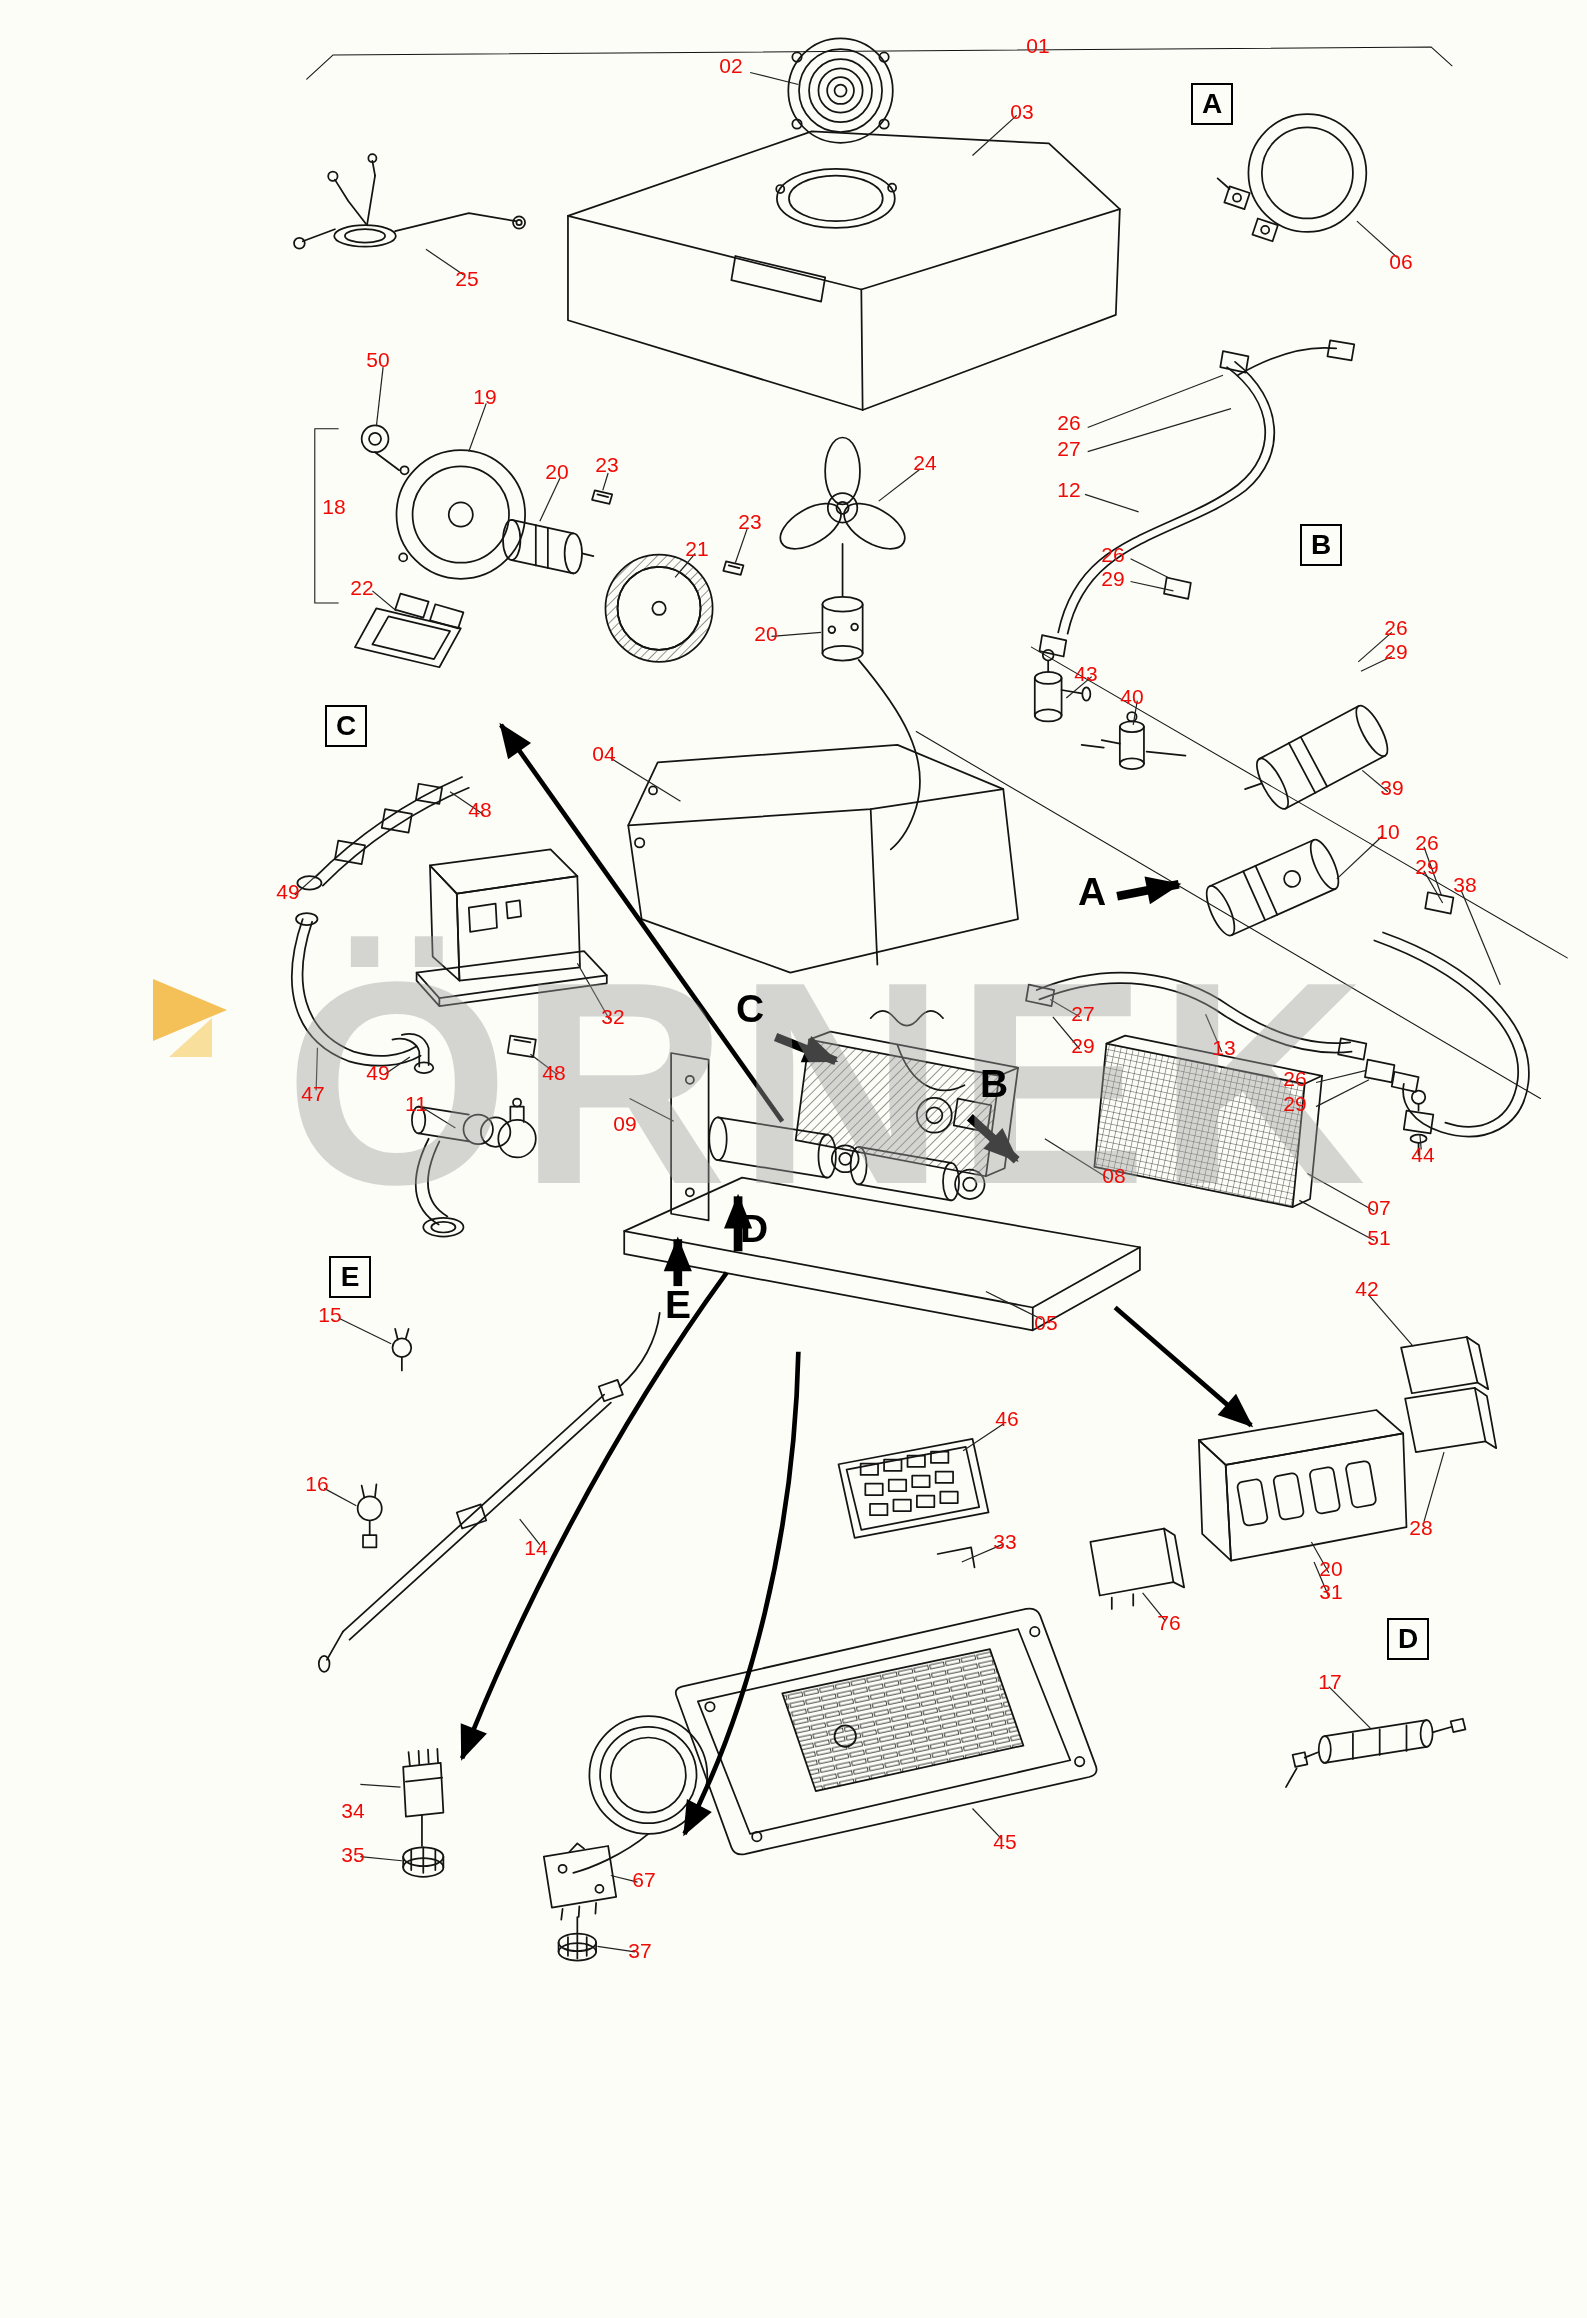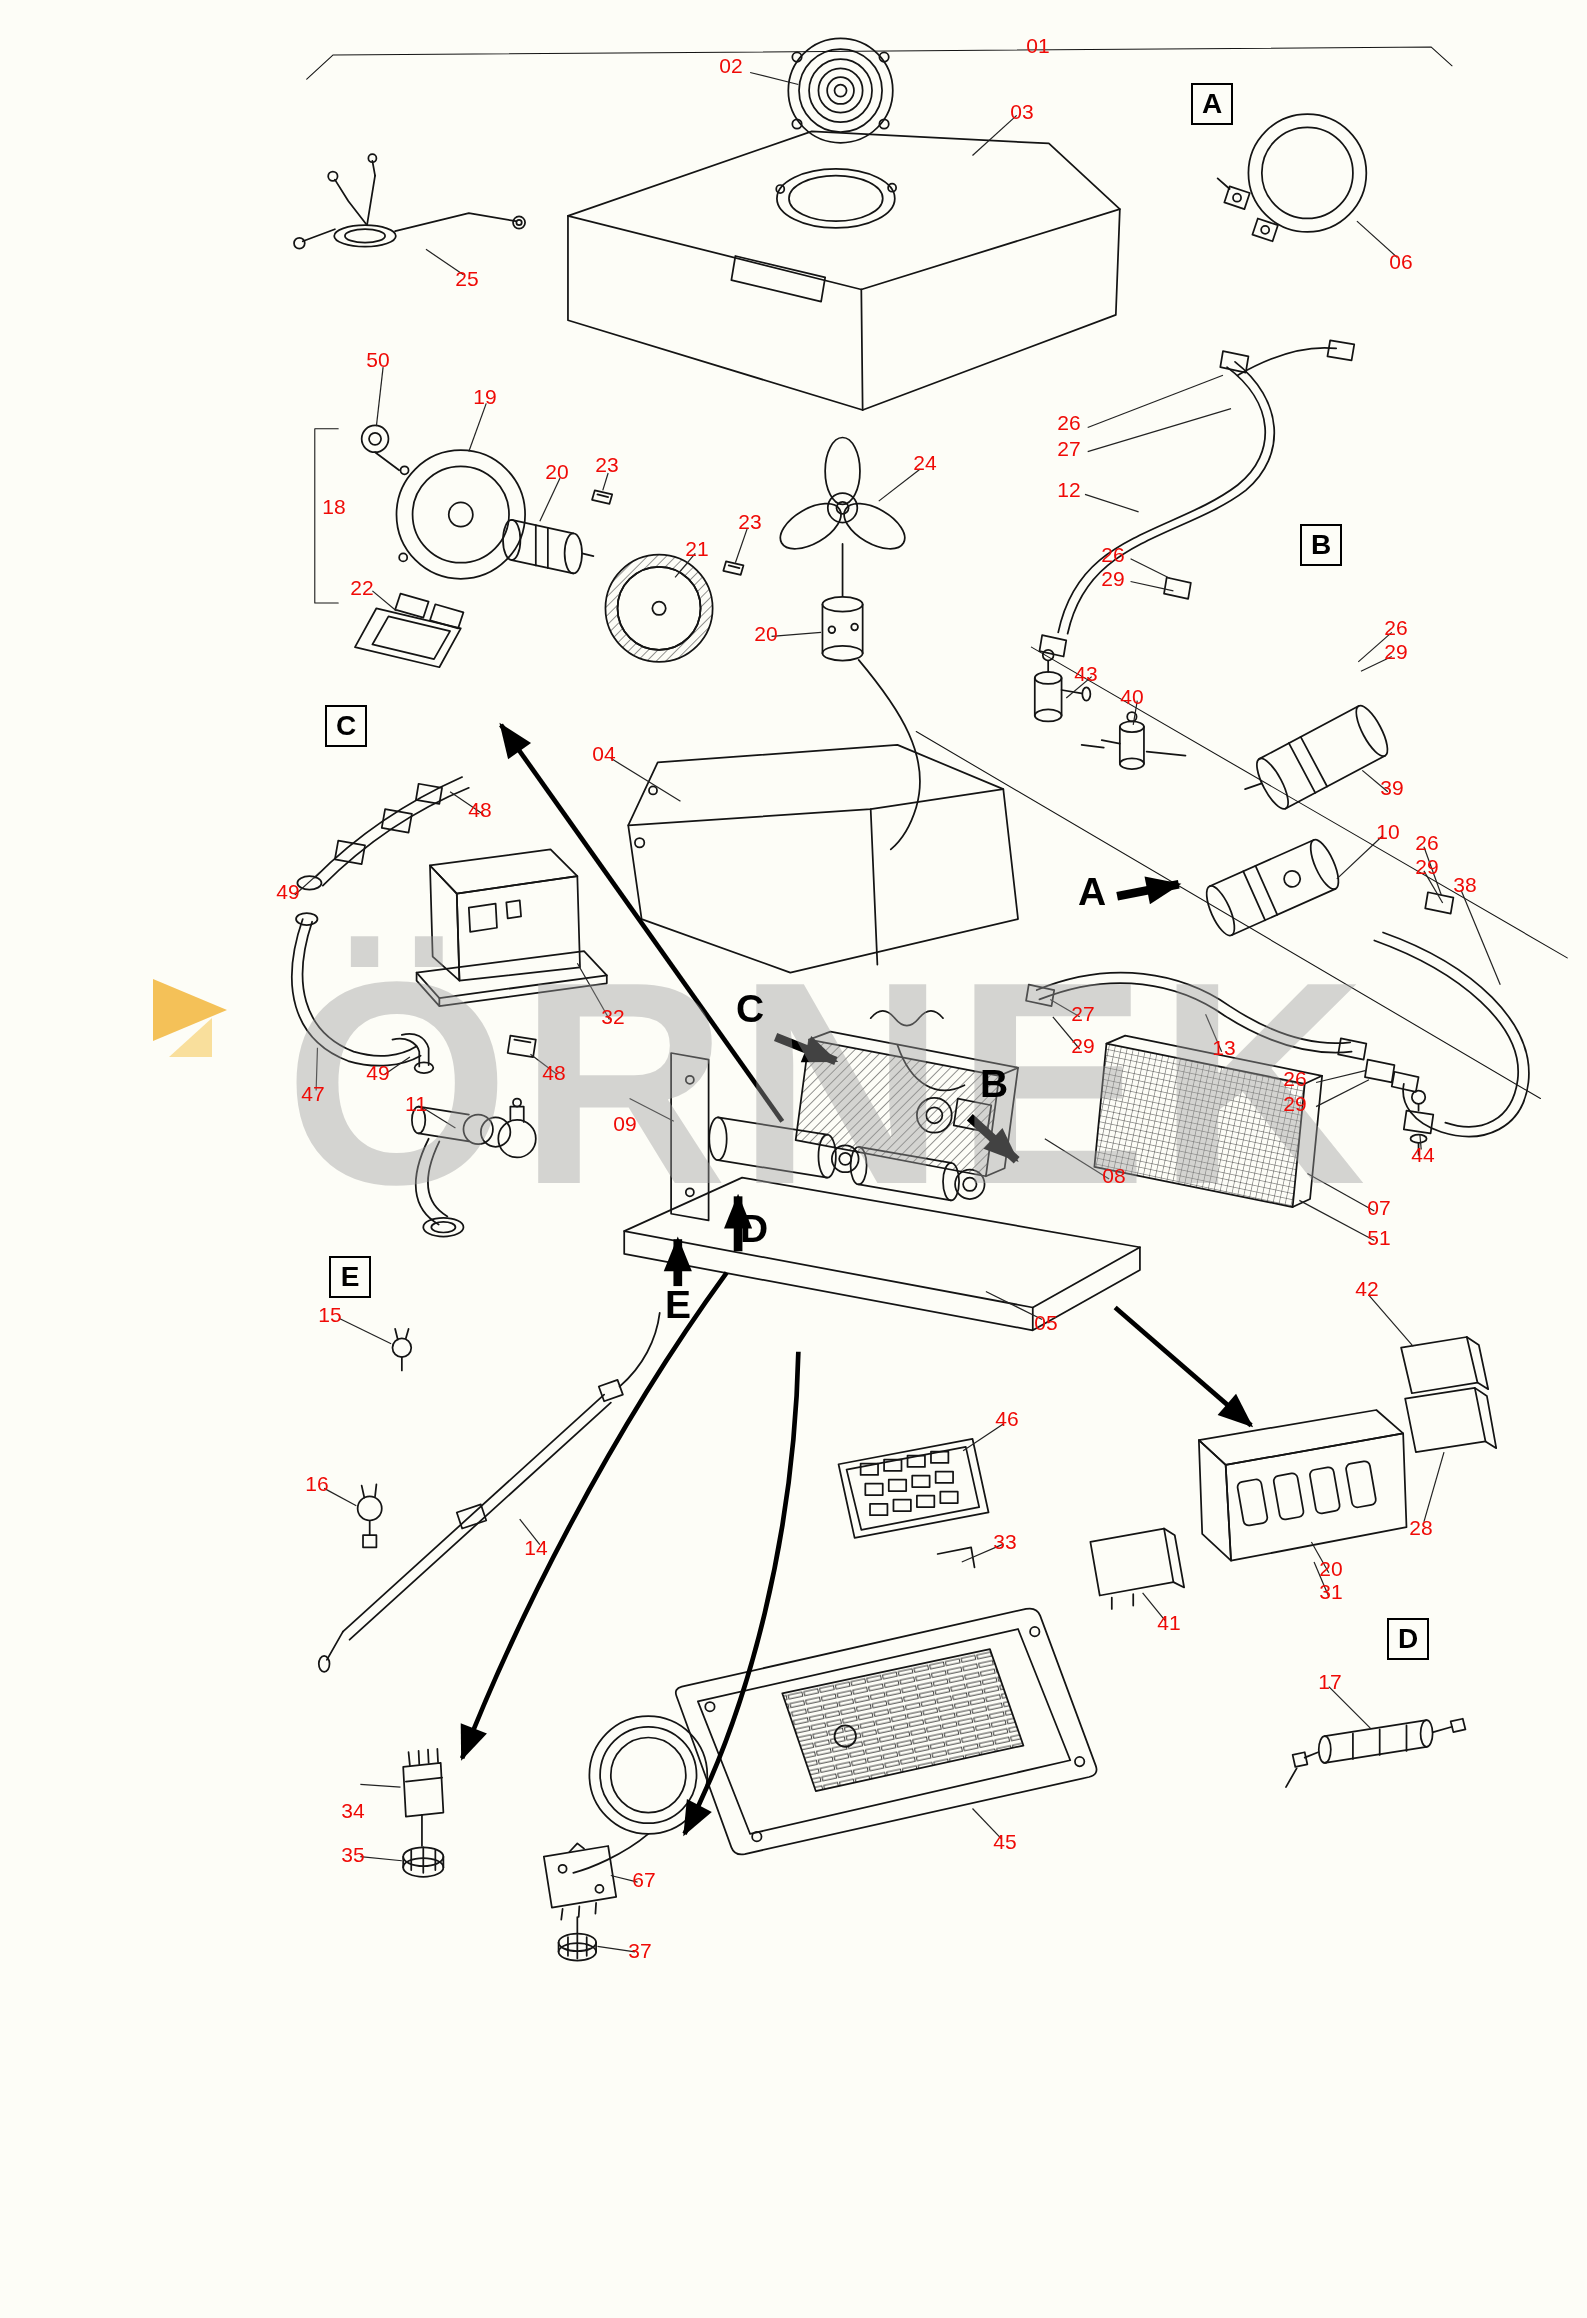--- a/index.html
+++ b/index.html
@@ -578,21 +578,21 @@
       <span class="part-label" style="left: 330px; top: 1315px;">15</span>
       <span class="part-label" style="left: 1046px; top: 1323px;">05</span>
       <span class="part-label" style="left: 1367px; top: 1289px;">42</span>
       <span class="part-label" style="left: 317px; top: 1484px;">16</span>
       <span class="part-label" style="left: 536px; top: 1548px;">14</span>
       <span class="part-label" style="left: 1007px; top: 1419px;">46</span>
       <span class="part-label" style="left: 1005px; top: 1542px;">33</span>
       <span class="part-label" style="left: 1421px; top: 1528px;">28</span>
       <span class="part-label" style="left: 1331px; top: 1569px;">20</span>
       <span class="part-label" style="left: 1331px; top: 1592px;">31</span>
-      <span class="part-label" style="left: 1169px; top: 1623px;">41</span>
+      <span class="part-label" style="left: 1169px; top: 1623px;">76</span>
       <span class="part-label" style="left: 1330px; top: 1682px;">17</span>
       <span class="part-label" style="left: 353px; top: 1783px; margin-top: 28px;">34</span>
       <span class="part-label" style="left: 353px; top: 1855px;">35</span>
       <span class="part-label" style="left: 644px; top: 1880px;">67</span>
       <span class="part-label" style="left: 1005px; top: 1842px;">45</span>
       <span class="part-label" style="left: 640px; top: 1951px;">37</span>
       <span class="section-box" style="left: 1212px; top: 104px;">A</span>
       <span class="section-box" style="left: 1321px; top: 545px;">B</span>
       <span class="section-box" style="left: 346px; top: 726px;">C</span>
       <span class="section-box" style="left: 350px; top: 1277px;">E</span>

